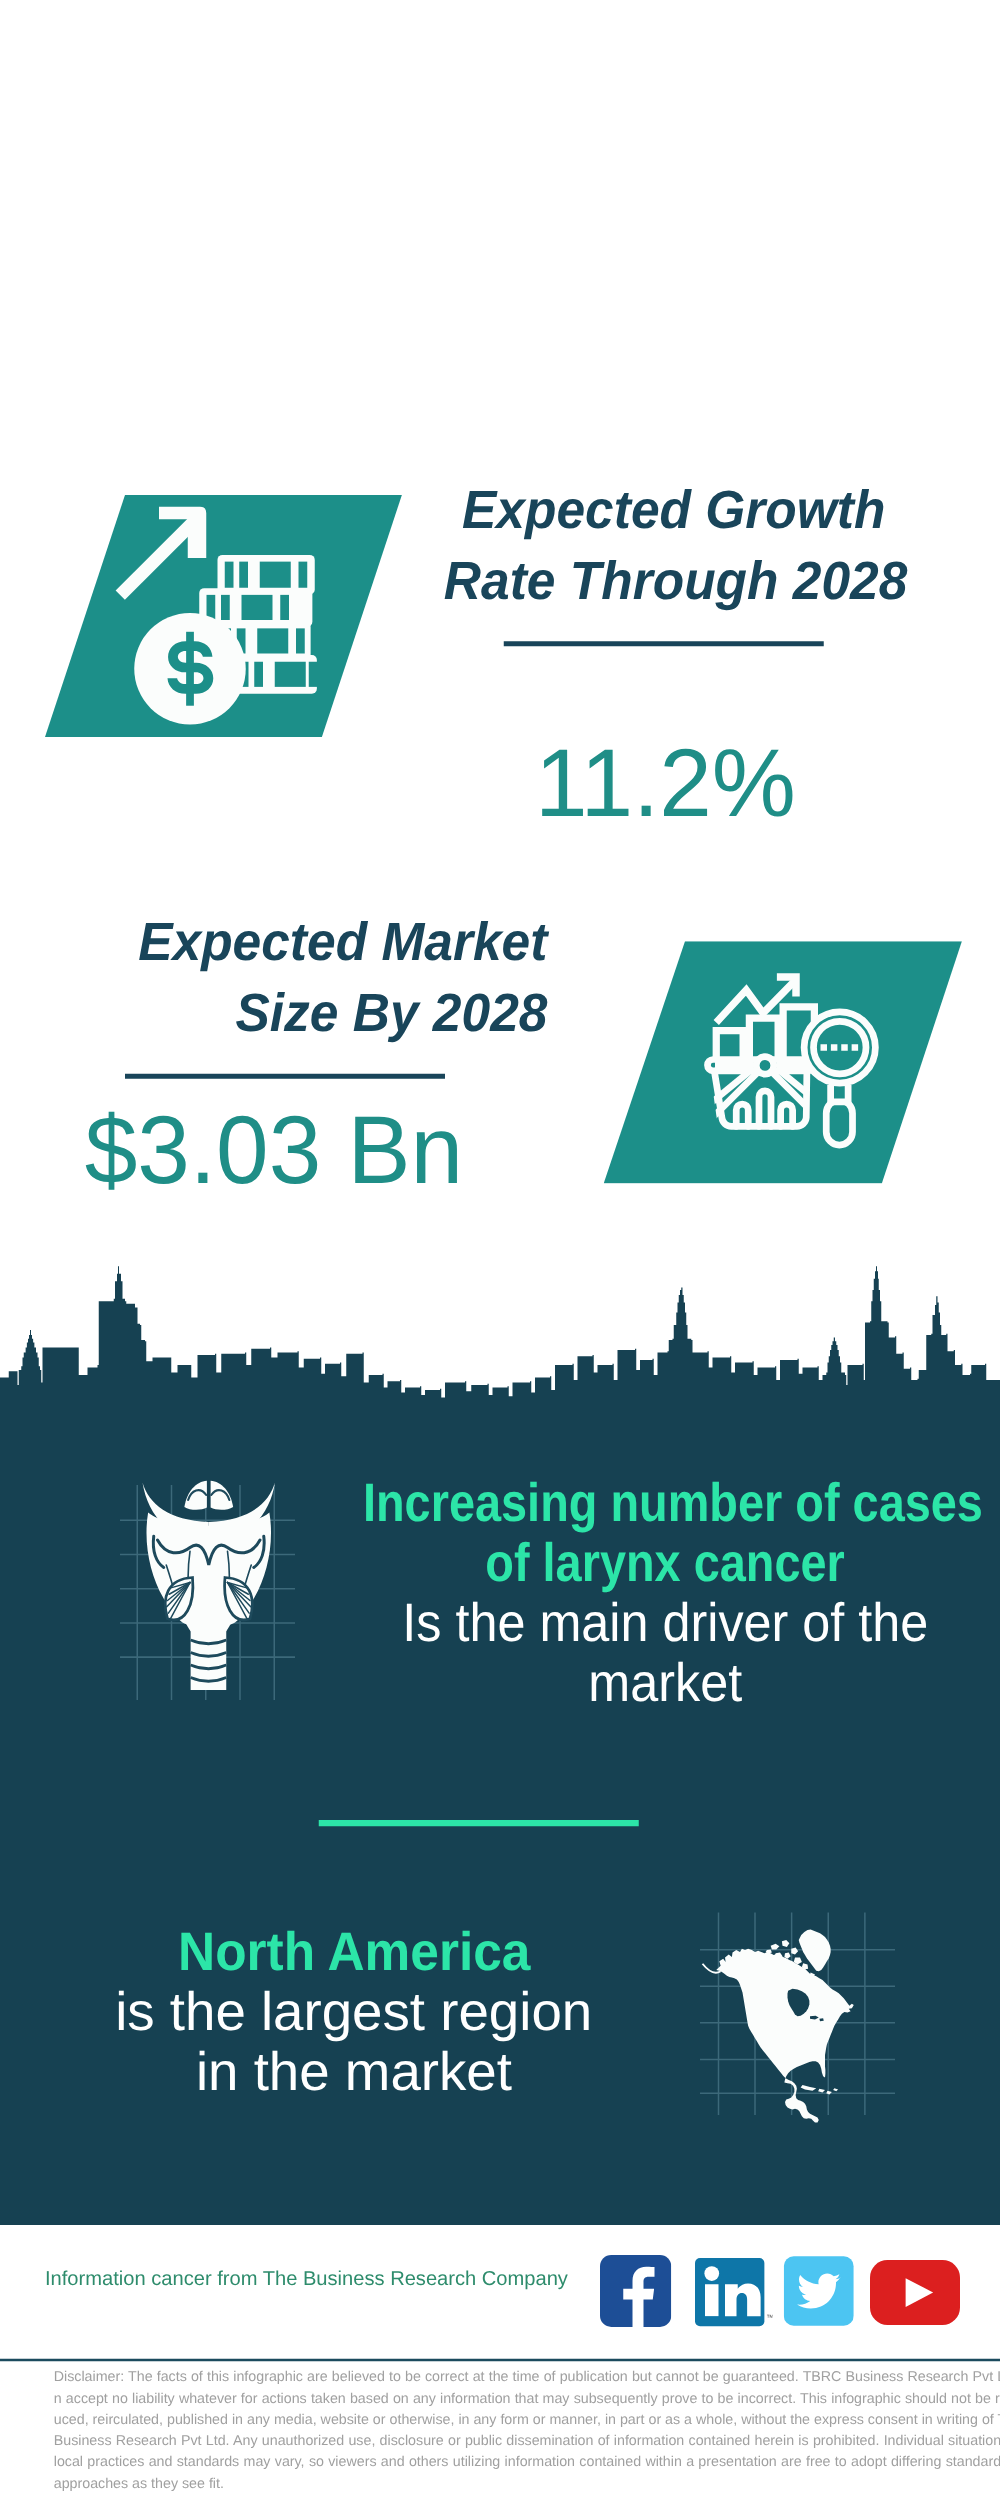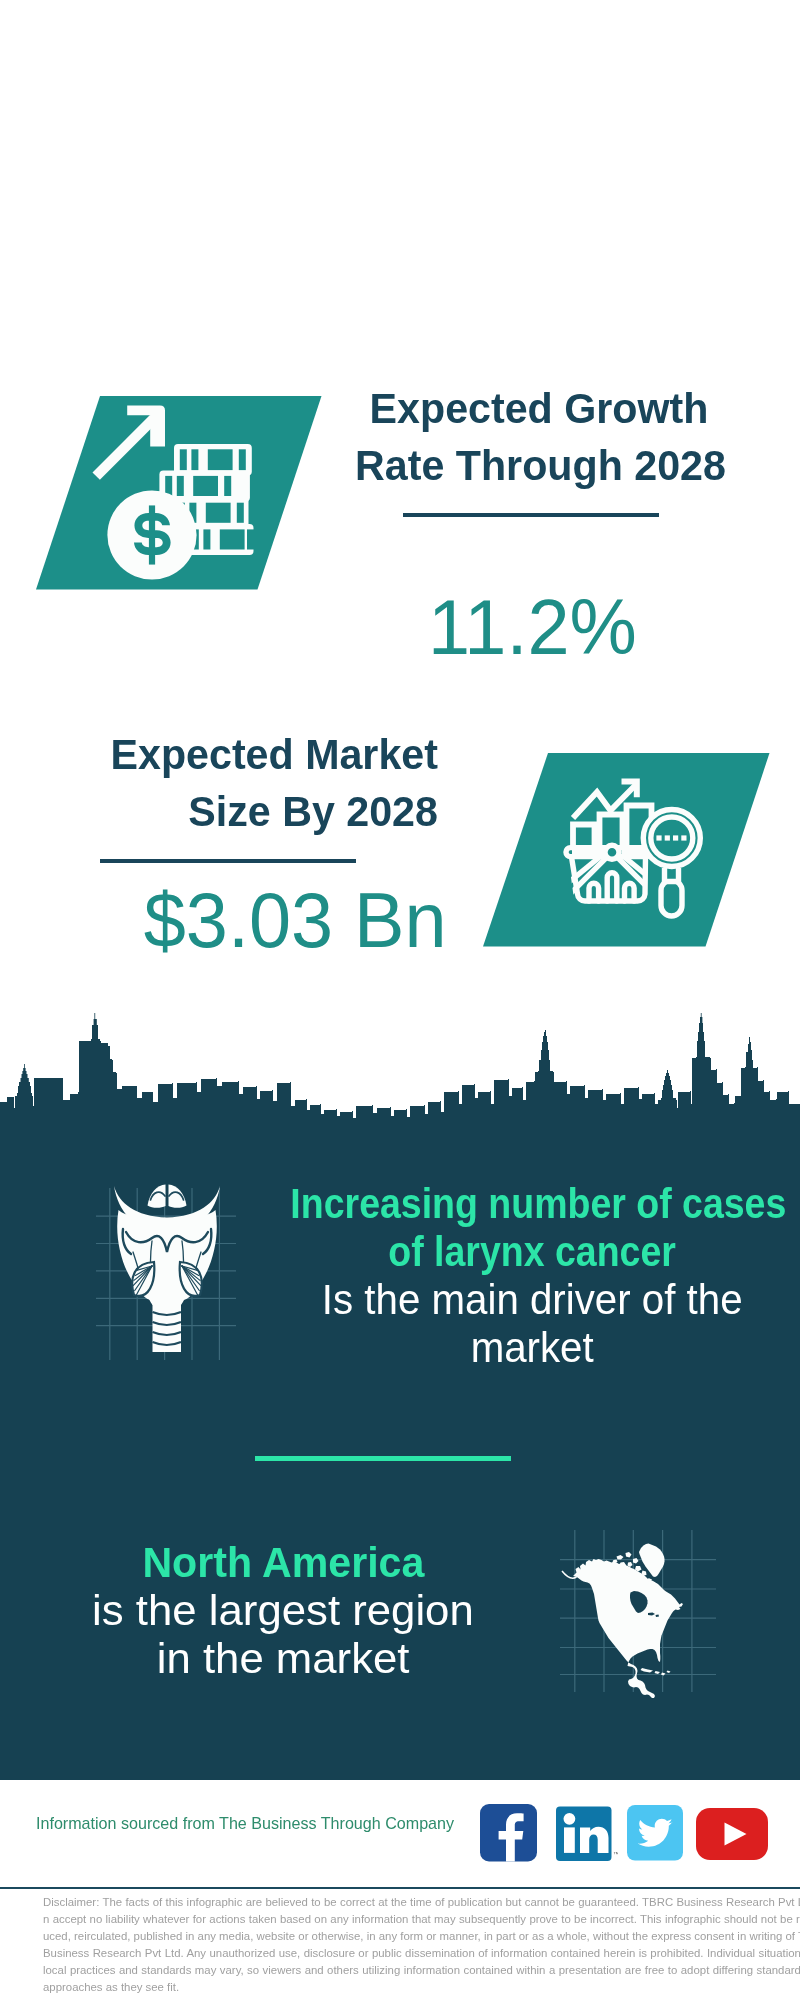--- a/index.html
+++ b/index.html
@@ -7,30 +7,30 @@
   body { font-family:"Liberation Sans", sans-serif; background:#ffffff; overflow:hidden; }
   .page { position:relative; width:800px; height:2000px; overflow:hidden; background:#fff; }
 
   
   .header { position:absolute; left:0; top:0; width:800px; height:315px; background:#164152; }
   .header-title { position:absolute; left:-1px; top:23px; width:800px;
       color:#FFFFFF; font-weight:bold; font-size:71px; line-height:90px; text-align:center; }
   .header-title > div { transform:scaleX(0.868); white-space:nowrap; }
 
   
-  .kpi-label { color:#19455A; font-weight:bold; font-size:43px; line-height:57px; }
+  .kpi-label { color:#19455A; font-weight:bold; font-size:43px; line-height:57px;font-style:italic; }
   .kpi-label > div { transform:scaleX(0.958); white-space:nowrap; }
   .kpi-rule { position:absolute; height:4px; background:#19455A; width:256px; }
   .kpi-value { color:#1F8E87; font-size:77px; line-height:84px; font-weight:400; }
   .kpi-value > span { display:inline-block; transform:scaleX(0.982); }
 
   .s1-icon { position:absolute; left:36px; top:396px; width:286px; height:194px; }
   .s1-text { position:absolute; left:347px; top:380px; width:384px; text-align:center; }
   .s1-value { position:absolute; left:340px; top:537px; width:384px; text-align:center;margin-top:48px; }
-  .s2-value { position:absolute; left:65px; top:878px; width:384px; text-align:right; }
+  .s2-value { position:absolute; left:65px; top:878px; width:384px; text-align:left; }
   #growth-rule { left:403px; top:513px; }
   #market-rule { left:100px; top:859px; }
 
   .s2-text { position:absolute; left:62px; top:726px; width:384px; text-align:right; }
   .s2-icon { position:absolute; left:483px; top:753px; width:287px; height:194px; }
 
   
   .dark { position:absolute; left:0; top:1120px; width:800px; height:660px; background:#164152; }
   .skyline { position:absolute; left:0; top:1012px; width:800px; height:148px; display:block; }
 
@@ -301,21 +301,21 @@
 <polygon fill="#FBFDFC" points="106.0,167.5 109.5,168.5 107.5,170.5 105.0,169.5"></polygon>
 <polygon fill="#FBFDFC" points="111.5,165.5 114.5,166.5 113.0,168.0 110.5,167.0"></polygon>
 <polygon fill="#164152" points="74.5,87.5 78.0,86.0 82.0,86.5 85.5,88.0 88.5,90.0 90.5,92.5 91.5,95.5 91.5,98.5 90.5,101.5 89.0,104.0 87.0,106.0 84.5,107.5 82.0,108.0 80.0,106.5 78.5,104.0 77.0,101.5 75.5,99.0 74.5,96.0 74.0,93.0 74.0,90.0"></polygon>
 <polygon fill="#164152" points="92.0,108.0 96.5,107.5 99.0,109.0 96.0,110.5 92.0,110.0"></polygon>
 <polygon fill="#164152" points="99.5,110.0 102.5,109.5 103.0,111.5 100.0,112.0"></polygon>
 <path fill="none" stroke="#FBFDFC" stroke-width="1.5" d="M6.0 66.0 Q 14.0 76.0, 20.5 72.0"></path>
 </g>
 </svg></div>
 
   <div class="source">
-    <div><span>Information sourced from The Business Through Company</span></div>
+    <div><span>Information cancer from The Business Research Company</span></div>
   </div>
   <div class="social">
       <svg width="57" height="58" viewBox="0 0 57 58">
         <rect x="0" y="0" width="57" height="57.5" rx="9" fill="#1D4E96"></rect>
         <path fill="#FFFFFF" d="M34.8 57.5 V35.6 h7.4 l1.1 -8.6 h-8.5 v-5.5 c0 -2.5 0.7 -4.2 4.3 -4.2 h4.5 v-7.7 c-0.8 -0.1 -3.5 -0.3 -6.6 -0.3 -6.5 0 -11 4 -11 11.3 v6.4 h-7.4 v8.6 h7.4 v21.9 z"></path>
       </svg>
 <svg width="62" height="58" viewBox="0 0 62 58">
         <rect x="0" y="2.4" width="55.5" height="54.5" rx="4" fill="#0E76A8"></rect>
         <g fill="#FFFFFF">
           <circle cx="13.4" cy="14.8" r="5.9"></circle>

